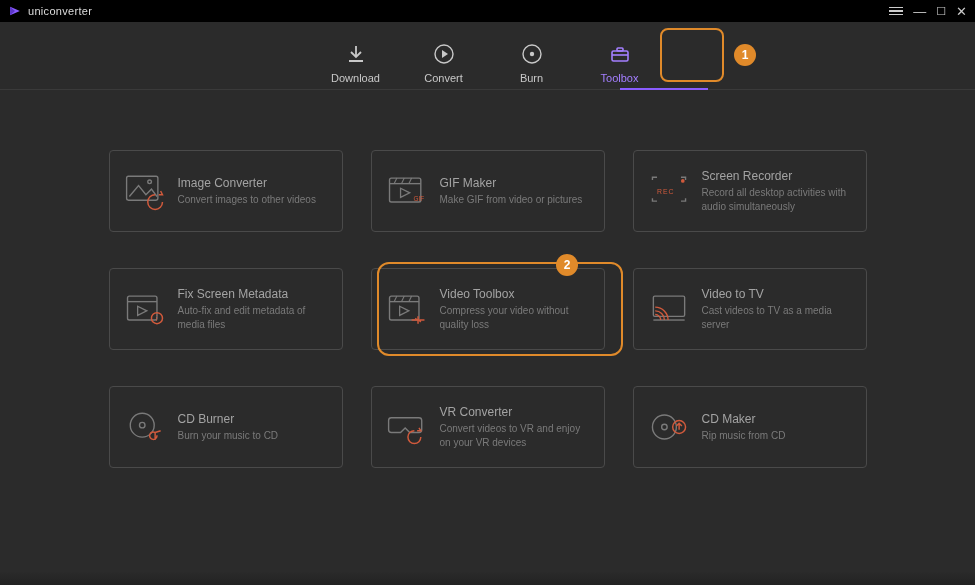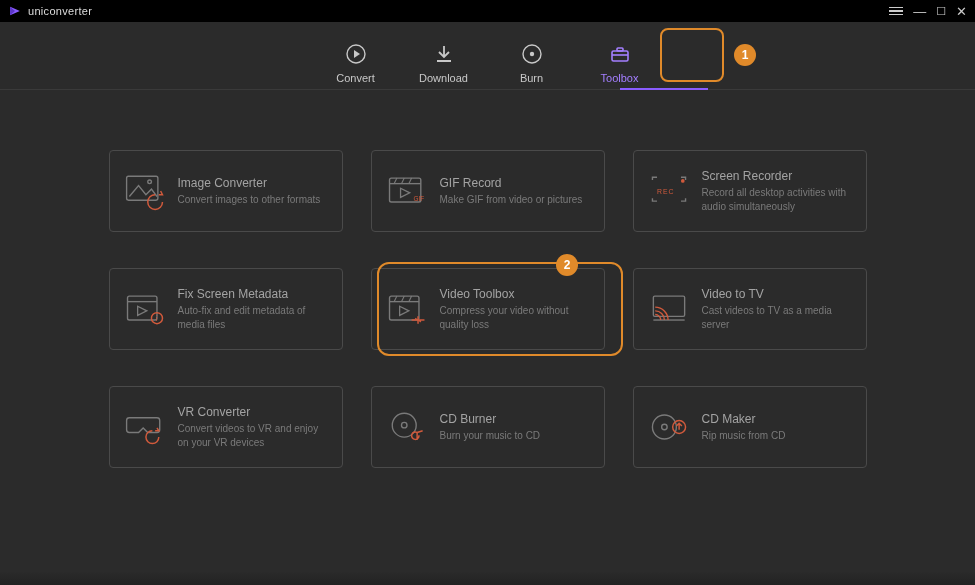--- a/index.html
+++ b/index.html
@@ -101,32 +101,32 @@
     <span style="font-size:11px;">☐</span>
     <span>✕</span>
   </div>
 </div>
 
 <div class="tabbar">
   <div class="underline"></div>
 
   <div class="tab">
     <svg viewBox="0 0 24 24">
+      <path d="M12 4v10M7 10l5 5 5-5" fill="none" stroke="#c8c8c8" stroke-width="1.8"></path>
+      <rect x="5" y="18" width="14" height="2" fill="#c8c8c8"></rect>
+    </svg>
+    <span>Download</span>
+  </div>
+
+  <div class="tab">
+    <svg viewBox="0 0 24 24">
       <circle cx="12" cy="12" r="9" fill="none" stroke="#c8c8c8" stroke-width="1.4"></circle>
       <polygon points="10,8 16,12 10,16" fill="#c8c8c8"></polygon>
     </svg>
     <span>Convert</span>
-  </div>
-
-  <div class="tab">
-    <svg viewBox="0 0 24 24">
-      <path d="M12 4v10M7 10l5 5 5-5" fill="none" stroke="#c8c8c8" stroke-width="1.8"></path>
-      <rect x="5" y="18" width="14" height="2" fill="#c8c8c8"></rect>
-    </svg>
-    <span>Download</span>
   </div>
 
   <div class="tab">
     <svg viewBox="0 0 24 24">
       <circle cx="12" cy="12" r="9" fill="none" stroke="#c8c8c8" stroke-width="1.4"></circle>
       <circle cx="12" cy="12" r="2.2" fill="#c8c8c8"></circle>
     </svg>
     <span>Burn</span>
   </div>
 
@@ -154,38 +154,38 @@
         <svg viewBox="0 0 50 44">
           <rect x="5" y="6" width="34" height="26" rx="2" fill="none" stroke="#7a7a7a" stroke-width="1.5"></rect>
           <polyline points="8,28 18,16 26,26 32,20 38,28" fill="none" stroke="#7a7a7a" stroke-width="1.5"></polyline>
           <circle cx="30" cy="12" r="2" fill="none" stroke="#7a7a7a" stroke-width="1.5"></circle>
           <path d="M36 26a8 8 0 1 0 8 8" fill="none" stroke="#d15a3c" stroke-width="1.6"></path>
           <polyline points="42,22 44,26 40,26" fill="none" stroke="#d15a3c" stroke-width="1.6"></polyline>
         </svg>
       </div>
       <div class="text">
         <div class="title">Image Converter</div>
-        <div class="desc">Convert images to other formats</div>
+        <div class="desc">Convert images to other videos</div>
       </div>
     </div>
 
     <div class="card">
       <div class="icon">
         <svg viewBox="0 0 50 44">
           <rect x="6" y="8" width="34" height="26" rx="2" fill="none" stroke="#7a7a7a" stroke-width="1.5"></rect>
           <line x1="6" y1="14" x2="40" y2="14" stroke="#7a7a7a" stroke-width="1.5"></line>
           <line x1="14" y1="8" x2="11" y2="14" stroke="#7a7a7a" stroke-width="1.2"></line>
           <line x1="22" y1="8" x2="19" y2="14" stroke="#7a7a7a" stroke-width="1.2"></line>
           <line x1="30" y1="8" x2="27" y2="14" stroke="#7a7a7a" stroke-width="1.2"></line>
           <polygon points="18,19 28,24 18,29" fill="none" stroke="#7a7a7a" stroke-width="1.4"></polygon>
           <text x="32" y="33" font-size="7" fill="#d15a3c" font-family="Arial">GIF</text>
         </svg>
       </div>
       <div class="text">
-        <div class="title">GIF Record</div>
+        <div class="title">GIF Maker</div>
         <div class="desc">Make GIF from video or pictures</div>
       </div>
     </div>
 
     <div class="card">
       <div class="icon">
         <svg viewBox="0 0 50 44">
           <path d="M7 10v-3h5 M43 10v-3h-5 M7 30v3h5 M43 30v3h-5" fill="none" stroke="#7a7a7a" stroke-width="1.5"></path>
           <circle cx="40" cy="11" r="2" fill="#d15a3c"></circle>
           <text x="12" y="25" font-size="7.5" fill="#d15a3c" font-family="Arial" letter-spacing="1">REC</text>
@@ -242,49 +242,49 @@
       </div>
       <div class="text">
         <div class="title">Video to TV</div>
         <div class="desc">Cast videos to TV as a media server</div>
       </div>
     </div>
 
     <div class="card">
       <div class="icon">
         <svg viewBox="0 0 50 44">
-          <path d="M8 14h30a3 3 90 0 1 3 3v10a3 3 90 0 1 -3 3h-10l-5 -5 -5 5h-10a3 3 90 0 1 -3 -3v-10a3 3 90 0 1 3 -3z" fill="none" stroke="#7a7a7a" stroke-width="1.5" transform="translate(0,-2)"></path>
-          <path d="M33 26a7 7 0 1 0 7 7" fill="none" stroke="#d15a3c" stroke-width="1.6"></path>
-          <polyline points="38,23 40,26 36,26" fill="none" stroke="#d15a3c" stroke-width="1.6"></polyline>
-        </svg>
-      </div>
-      <div class="text">
-        <div class="title">VR Converter</div>
-        <div class="desc">Convert videos to VR and enjoy on your VR devices</div>
-      </div>
-    </div>
-
-    <div class="card">
-      <div class="icon">
-        <svg viewBox="0 0 50 44">
           <circle cx="22" cy="20" r="13" fill="none" stroke="#7a7a7a" stroke-width="1.5"></circle>
           <circle cx="22" cy="20" r="3" fill="none" stroke="#7a7a7a" stroke-width="1.5"></circle>
           <path d="M36 36v-8a4 4 0 1 0 2 3" fill="none" stroke="#d15a3c" stroke-width="1.6"></path>
           <path d="M36 28l6 -2" fill="none" stroke="#d15a3c" stroke-width="1.6"></path>
         </svg>
       </div>
       <div class="text">
         <div class="title">CD Burner</div>
         <div class="desc">Burn your music to CD</div>
       </div>
     </div>
 
     <div class="card">
       <div class="icon">
         <svg viewBox="0 0 50 44">
+          <path d="M8 14h30a3 3 90 0 1 3 3v10a3 3 90 0 1 -3 3h-10l-5 -5 -5 5h-10a3 3 90 0 1 -3 -3v-10a3 3 90 0 1 3 -3z" fill="none" stroke="#7a7a7a" stroke-width="1.5" transform="translate(0,-2)"></path>
+          <path d="M33 26a7 7 0 1 0 7 7" fill="none" stroke="#d15a3c" stroke-width="1.6"></path>
+          <polyline points="38,23 40,26 36,26" fill="none" stroke="#d15a3c" stroke-width="1.6"></polyline>
+        </svg>
+      </div>
+      <div class="text">
+        <div class="title">VR Converter</div>
+        <div class="desc">Convert videos to VR and enjoy on your VR devices</div>
+      </div>
+    </div>
+
+    <div class="card">
+      <div class="icon">
+        <svg viewBox="0 0 50 44">
           <circle cx="20" cy="22" r="13" fill="none" stroke="#7a7a7a" stroke-width="1.5"></circle>
           <circle cx="20" cy="22" r="3" fill="none" stroke="#7a7a7a" stroke-width="1.5"></circle>
           <circle cx="36" cy="22" r="7" fill="none" stroke="#d15a3c" stroke-width="1.6"></circle>
           <path d="M36 25v-6M33 21l3-3 3 3" fill="none" stroke="#d15a3c" stroke-width="1.6"></path>
         </svg>
       </div>
       <div class="text">
         <div class="title">CD Maker</div>
         <div class="desc">Rip music from CD</div>
       </div>

